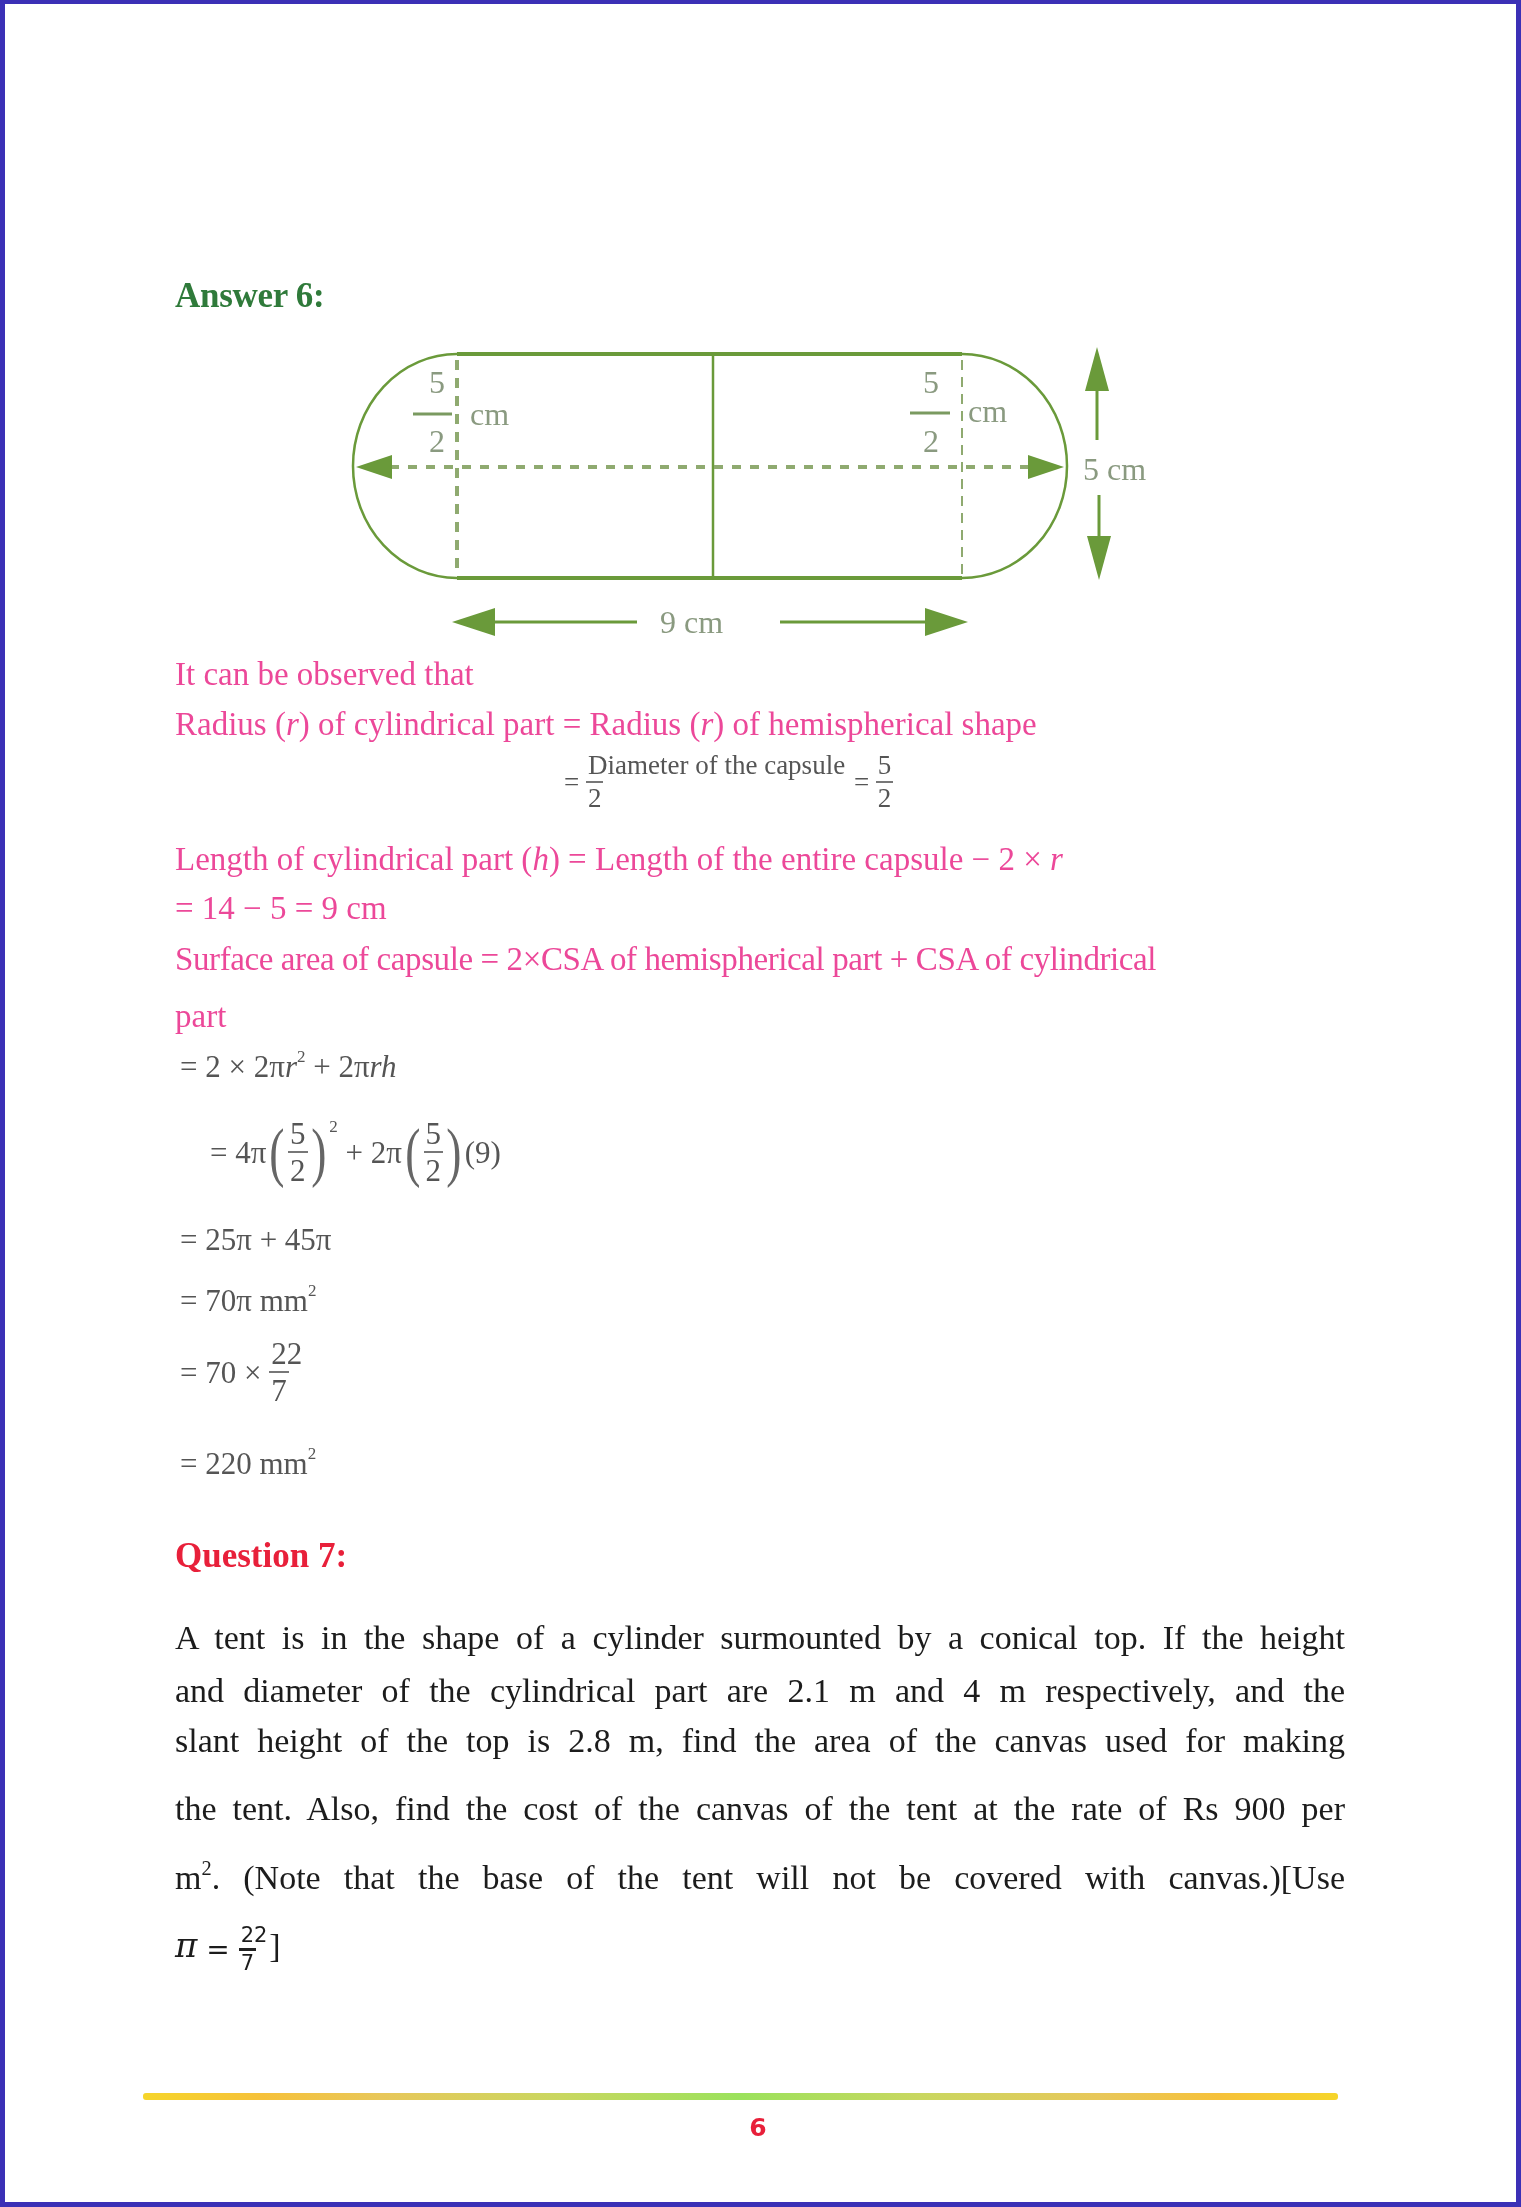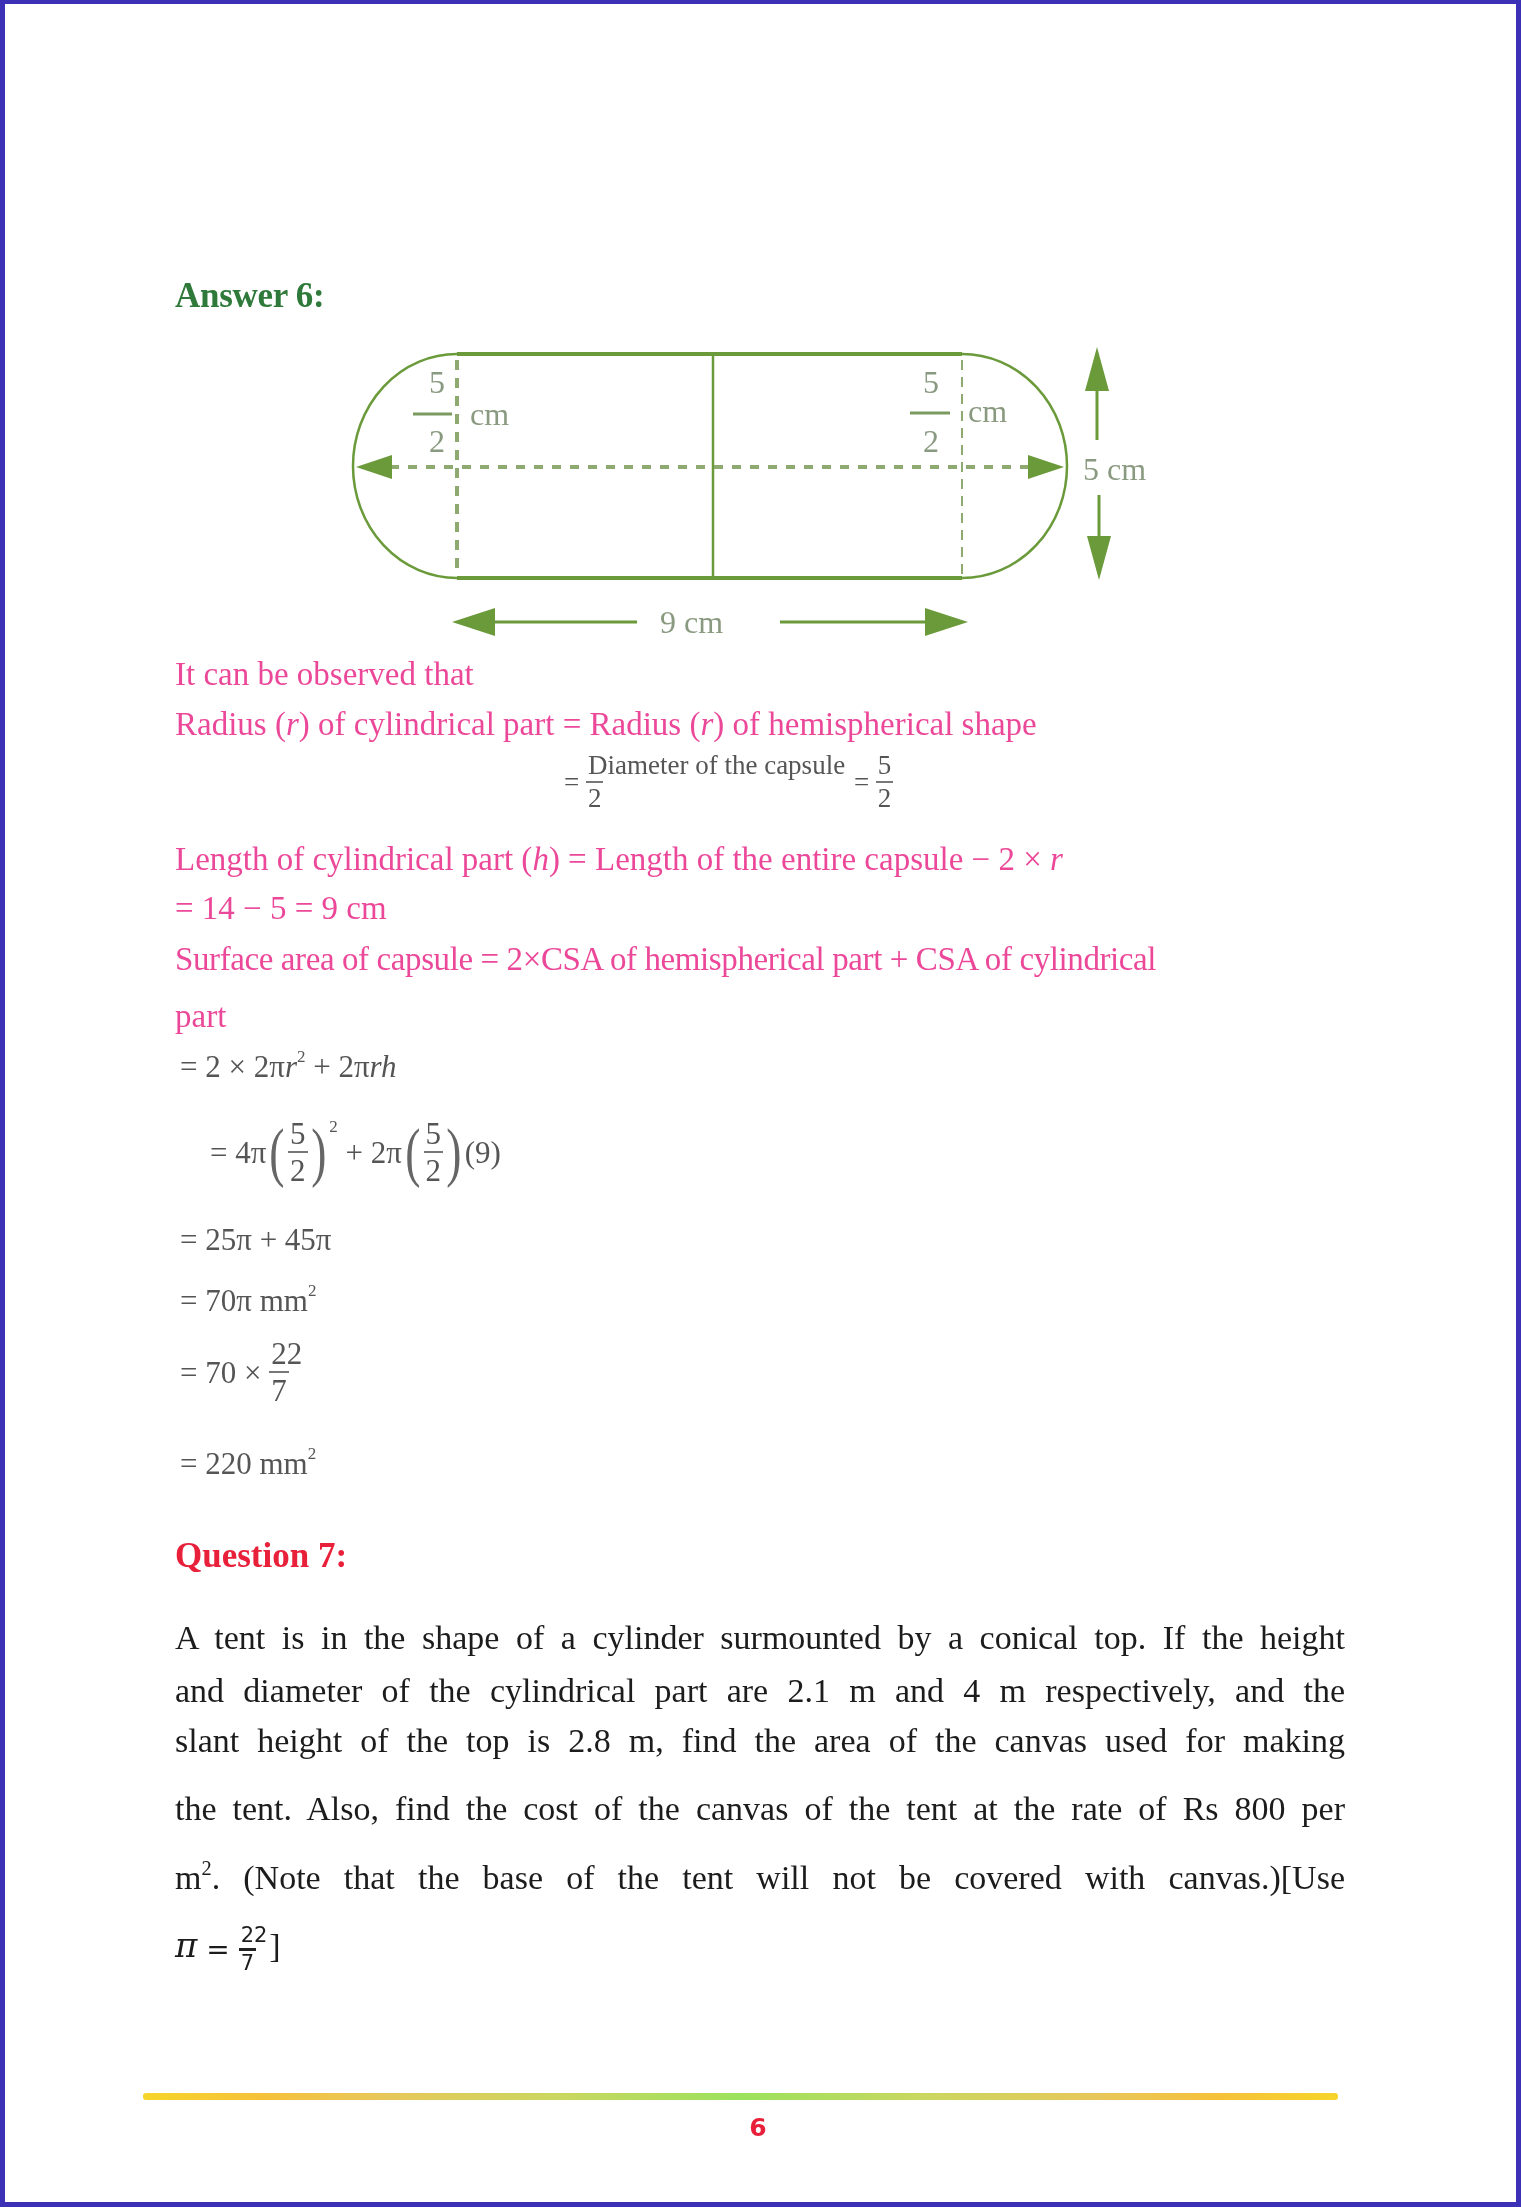--- a/index.html
+++ b/index.html
@@ -173,21 +173,21 @@
 
 <div class="abs math-img" style="left:180px;top:1445px;">
   <span>= 220 mm</span><span class="sup">2</span>
 </div>
 
 <div class="abs heading-q">Question 7:</div>
 
 <div class="abs q-line justify" style="top:1588px;margin-top:31px;">A tent is in the shape of a cylinder surmounted by a conical top. If the height</div>
 <div class="abs q-line justify" style="top:1655px;margin-top:17px;">and diameter of the cylindrical part are 2.1 m and 4 m respectively, and the</div>
 <div class="abs q-line justify" style="top:1722px;">slant height of the top is 2.8 m, find the area of the canvas used for making</div>
-<div class="abs q-line justify" style="top:1790px;">the tent. Also, find the cost of the canvas of the tent at the rate of Rs 800 per</div>
+<div class="abs q-line justify" style="top:1790px;">the tent. Also, find the cost of the canvas of the tent at the rate of Rs 900 per</div>
 <div class="abs q-line justify" style="top:1857px;word-spacing:6px;">
   <span>m</span><span class="sup" style="font-size:0.6em;vertical-align:0.7em;">2</span><span>. (Note that the base of the tent will not be covered with canvas.)[Use</span>
 </div>
 <div class="abs q-line" style="top:1925px;width:auto;">
   <i style="font-family:'DejaVu Serif',serif;">π</i><span style="vertical-align:middle;font-family:'DejaVu Sans',sans-serif;font-size:28px;"> = </span><span class="frac" style="font-family:'DejaVu Sans',sans-serif;font-size:21px;">
       <span class="num">22</span>
       <span class="den" style="border-top:3px solid #222;">7</span>
     </span><span>]</span>
 </div>
 

